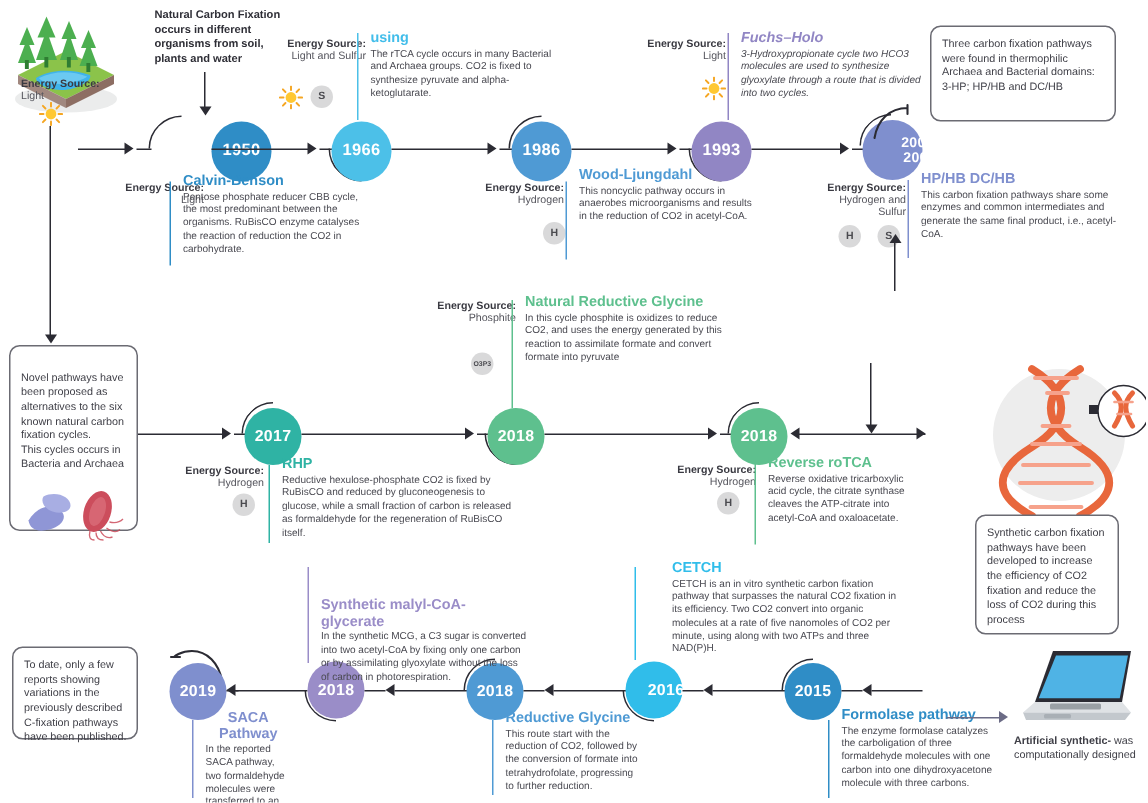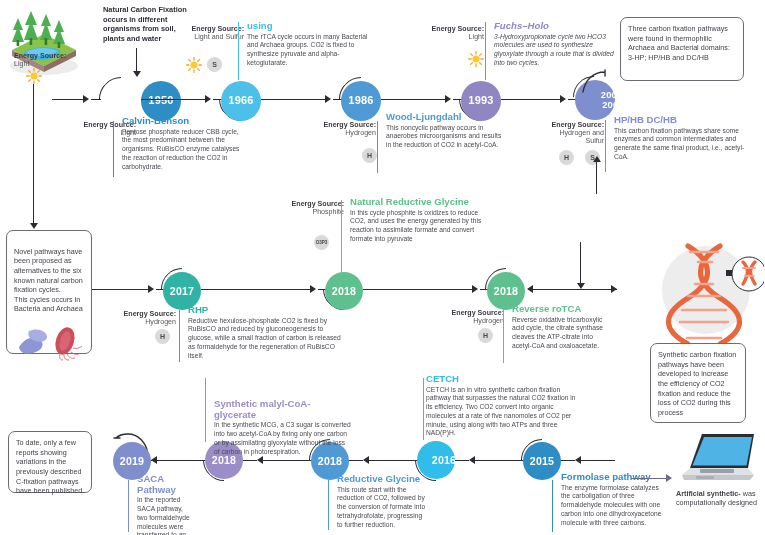--- a/index.html
+++ b/index.html
@@ -455,38 +455,38 @@
   <div class="node" style="left:523px;top:442px;width:38px;height:38px;background:#2f8dc6;font-size:10.6px;">
     <span>2015</span>
   </div>
 
   <div class="rail" style="left:561px;top:460px;width:14px;"></div>
   <div class="arrow-l" style="left:575px;top:456px;"></div>
   <div class="rail" style="left:581px;top:460px;width:34px;"></div>
 
   <div class="stem" style="left:128px;top:480px;height:52px;background:#7f8fce;"></div>
   <div class="blk pl" style="left:132px;top:474px;width:62px;">
-    <div class="ttl" style="color:#7f8fce;">SACA Pathway</div>
+    <div class="ttl" style="color:#7f8fce;text-align:center;">SACA Pathway</div>
     <div class="bdy">In the reported SACA pathway, two formaldehyde molecules were transferred to an acetyl-CoA molecule.</div>
   </div>
 
   <div class="stem" style="left:205px;top:378px;height:64px;background:#9a8dc8;"></div>
   <div class="blk pl" style="left:209px;top:375px;width:142px;margin-top:24px;">
     <div class="ttl" style="color:#9a8dc8;">Synthetic malyl-CoA-glycerate</div>
     <div class="bdy">In the synthetic MCG, a C3 sugar is converted into two acetyl-CoA by fixing only one carbon or by assimilating glyoxylate without the loss of carbon in photorespiration.</div>
   </div>
 
   <div class="stem" style="left:328px;top:480px;height:50px;background:#4f9ad4;"></div>
   <div class="blk pl" style="left:332px;top:474px;width:96px;">
     <div class="ttl" style="color:#4f9ad4;">Reductive Glycine</div>
     <div class="bdy">This route start with the reduction of CO2, followed by the conversion of formate into tetrahydrofolate, progressing to further reduction.</div>
   </div>
 
   <div class="stem" style="left:423px;top:378px;height:62px;background:#30bdea;"></div>
-  <div class="blk pl" style="left:421px;top:374px;width:160px;">
+  <div class="blk pl" style="left:443px;top:374px;width:160px;">
     <div class="ttl" style="color:#30bdea;">CETCH</div>
     <div class="bdy"> CETCH is an in vitro synthetic carbon fixation pathway that surpasses the natural CO2 fixation in its efficiency. Two CO2 convert into organic molecules at a rate of five nanomoles of CO2 per minute, using along with two ATPs and three NAD(P)H.</div>
   </div>
 
   <div class="stem" style="left:552px;top:480px;height:52px;background:#2f8dc6;"></div>
   <div class="blk pl" style="left:556px;top:472px;width:108px;">
     <div class="ttl" style="color:#2f8dc6;">Formolase pathway</div>
     <div class="bdy">The enzyme formolase catalyzes the carboligation of three formaldehyde molecules with one carbon into one dihydroxyacetone molecule with three carbons.</div>
   </div>
 

